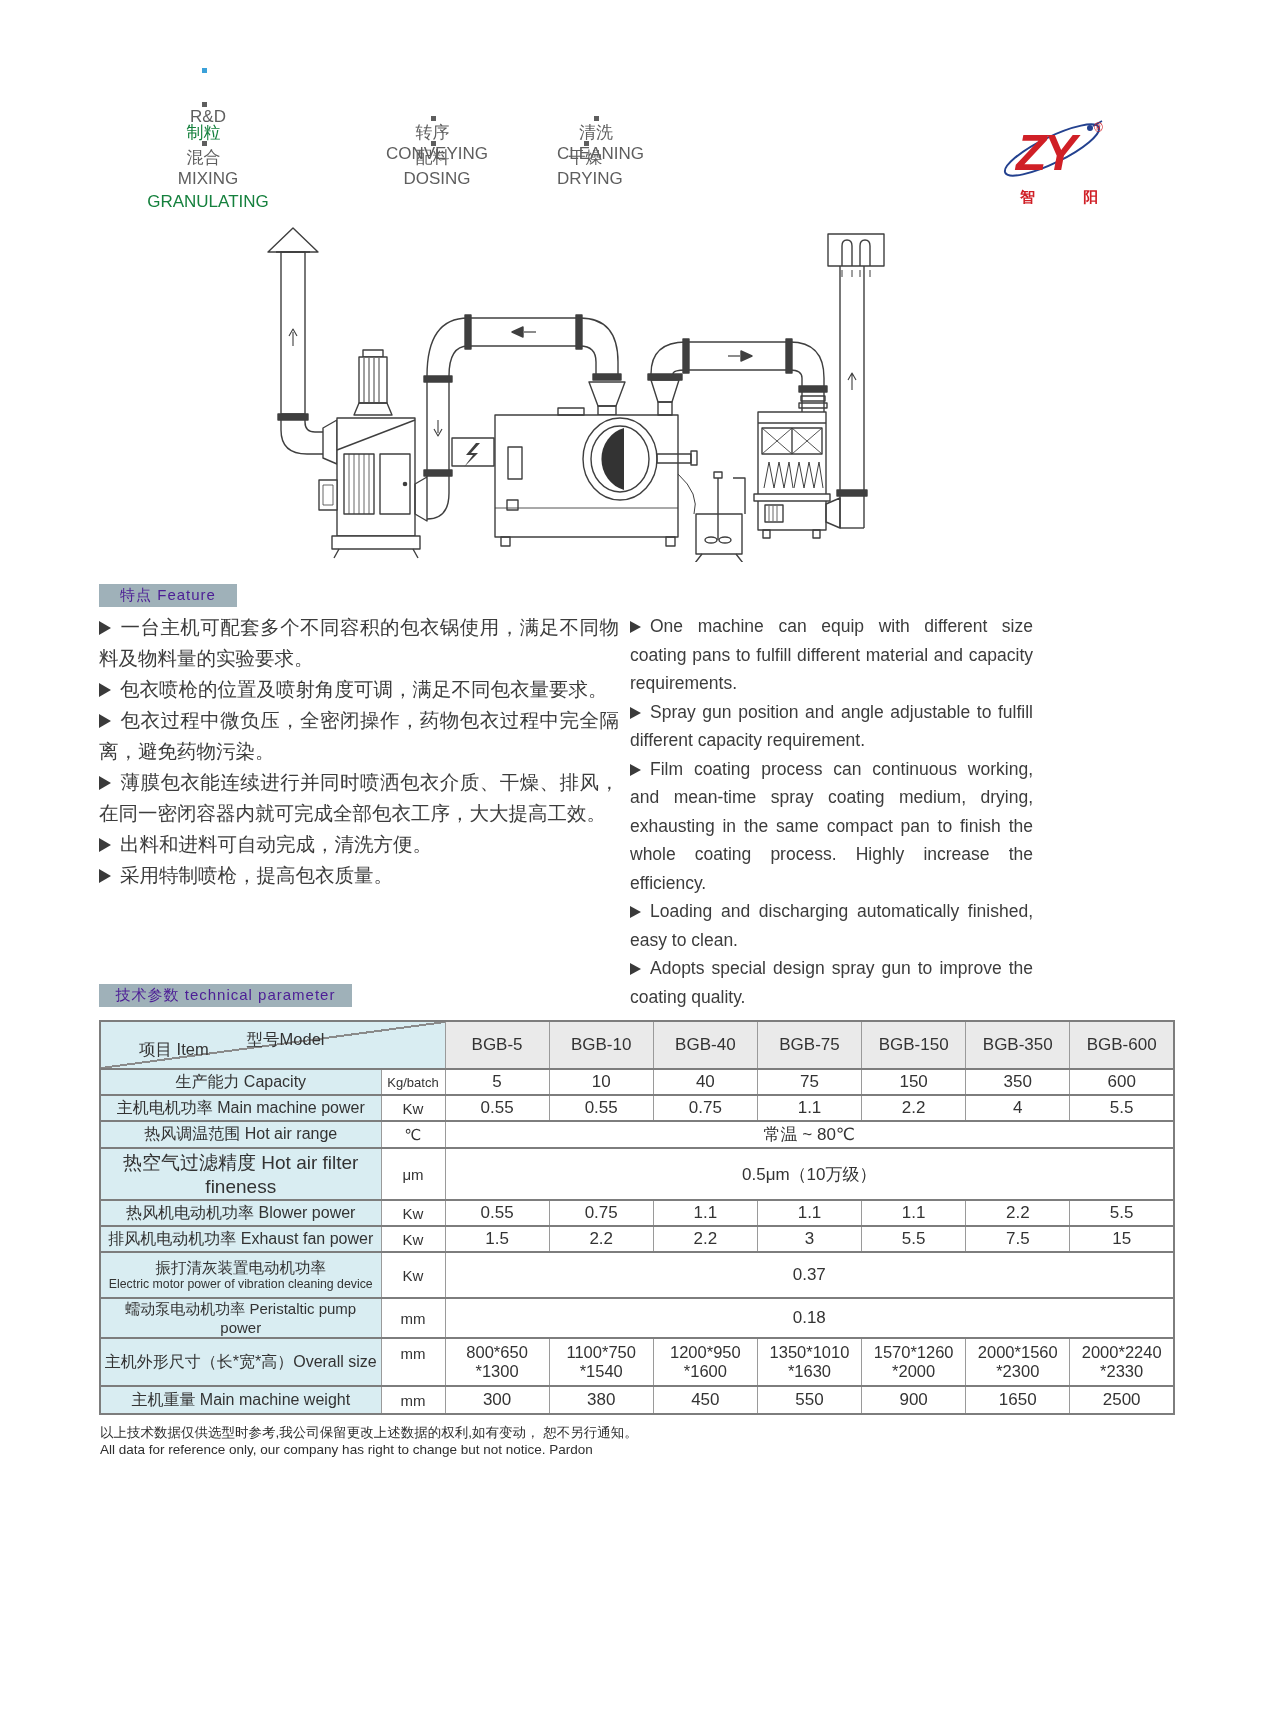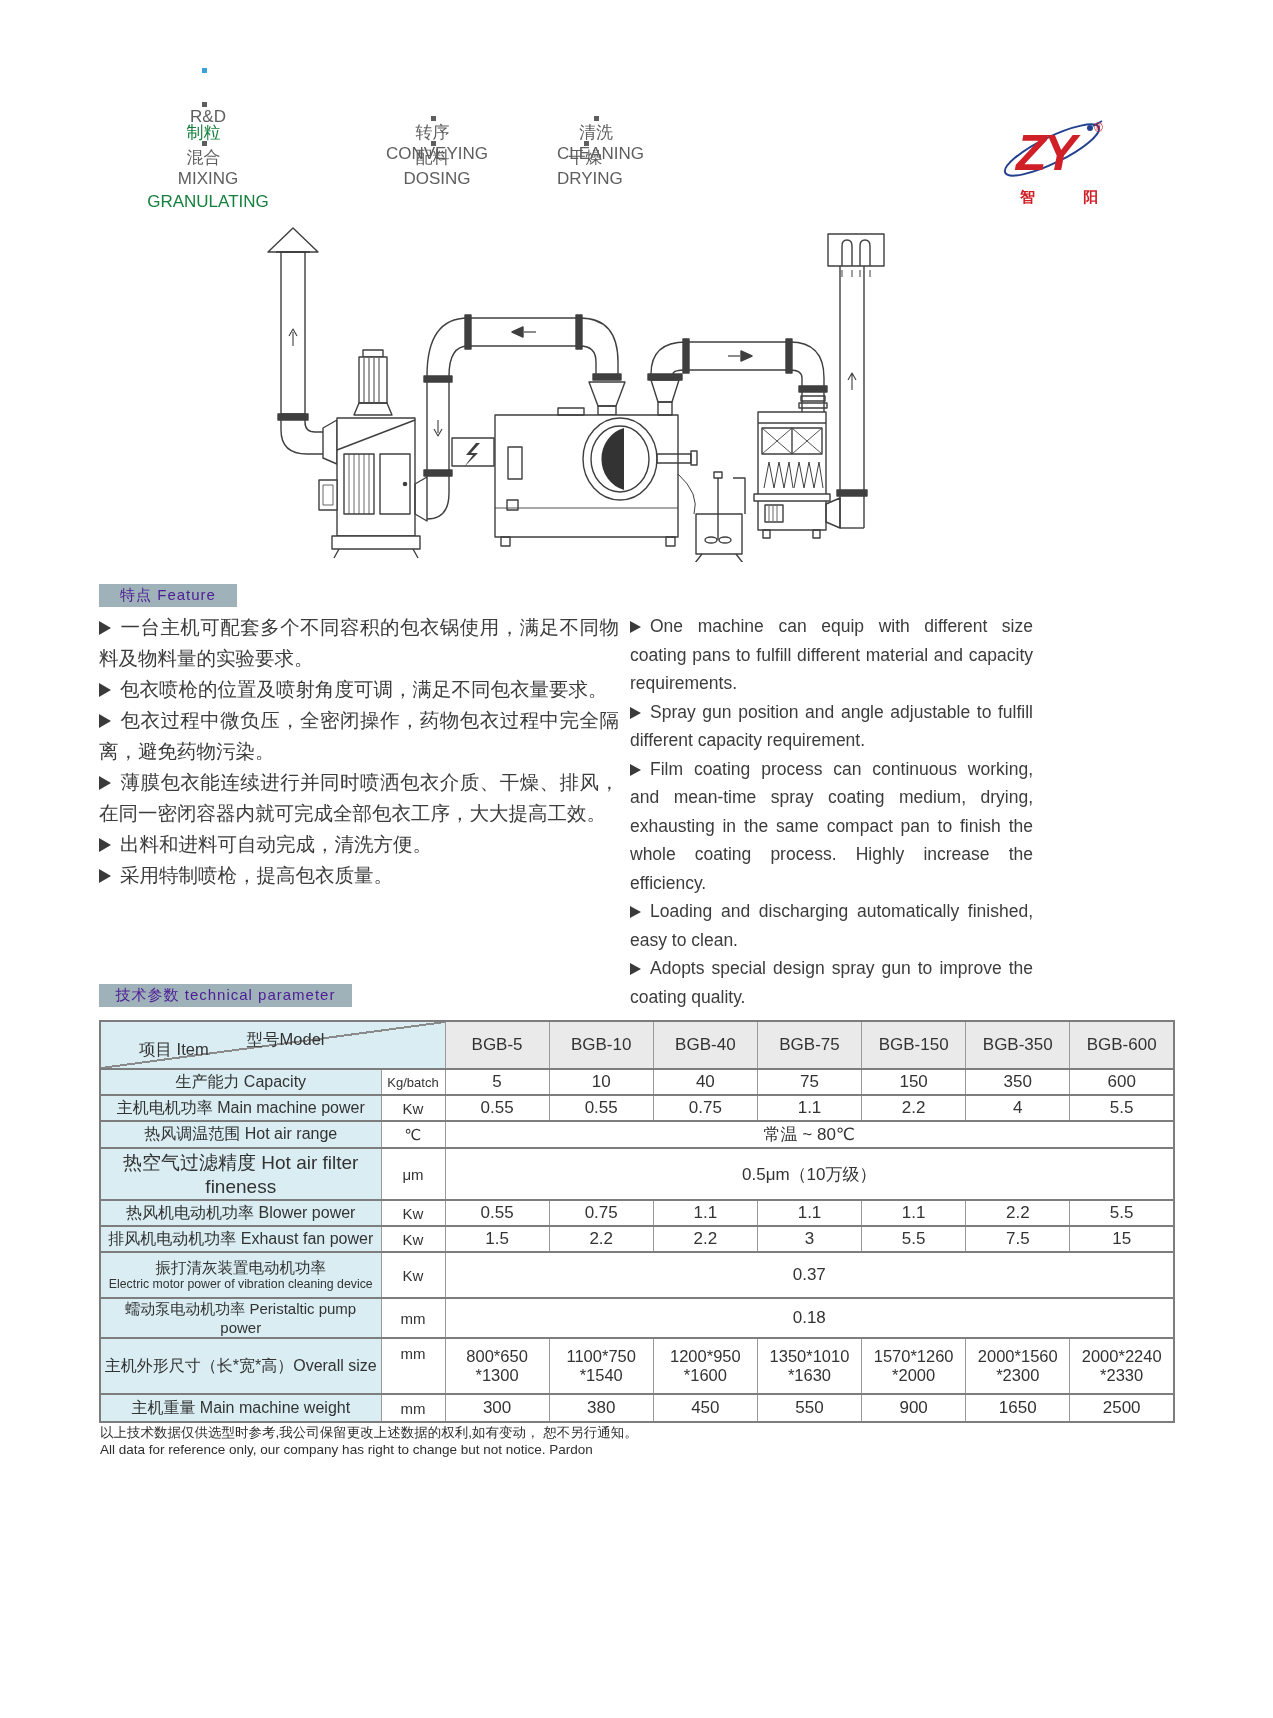--- a/index.html
+++ b/index.html
@@ -49,21 +49,21 @@
   td.lbl{background:#d9edf2;font-size:16px;}
   td.unit{font-size:15px;background:#fff;}
   td.val{font-size:17px;background:#fff;}
   td.mh{background:#eaeaea;font-size:17px;}
   td.diag{background:
       linear-gradient(to bottom right,rgba(0,0,0,0) calc(50% - 1px),#8a8a8a calc(50% - 1px),
                       #8a8a8a calc(50% + 1px),rgba(0,0,0,0) calc(50% + 1px)),#d9edf2;
       position:relative;}
   td.diag .tl{position:absolute;left:38px;bottom:7px;font-size:16.5px;}
   td.diag .tr{position:absolute;right:120px;top:7px;font-size:16.5px;}
-  tr.hrow{height:48px;} tr.std{height:26px;border-radius:8px;} tr.tall{height:46px;} tr.size{height:56px;} tr.last{height:28px;}
+  tr.hrow{height:48px;} tr.std{height:26px;border-radius:8px;} tr.tall{height:46px;} tr.size{height:48px;} tr.last{height:28px;}
   td.pre{white-space:pre-line;font-size:16.5px;line-height:19px;}
   .l1{font-size:15.5px;line-height:18px;}
   .l2{font-size:12.3px;line-height:14px;}
 
   
   .notes{position:absolute;left:100px;top:1424px;font-size:13.5px;line-height:17px;color:#2e2e2e;}
   .notes p{margin:0;}
 </style>
 </head>
 <body>

